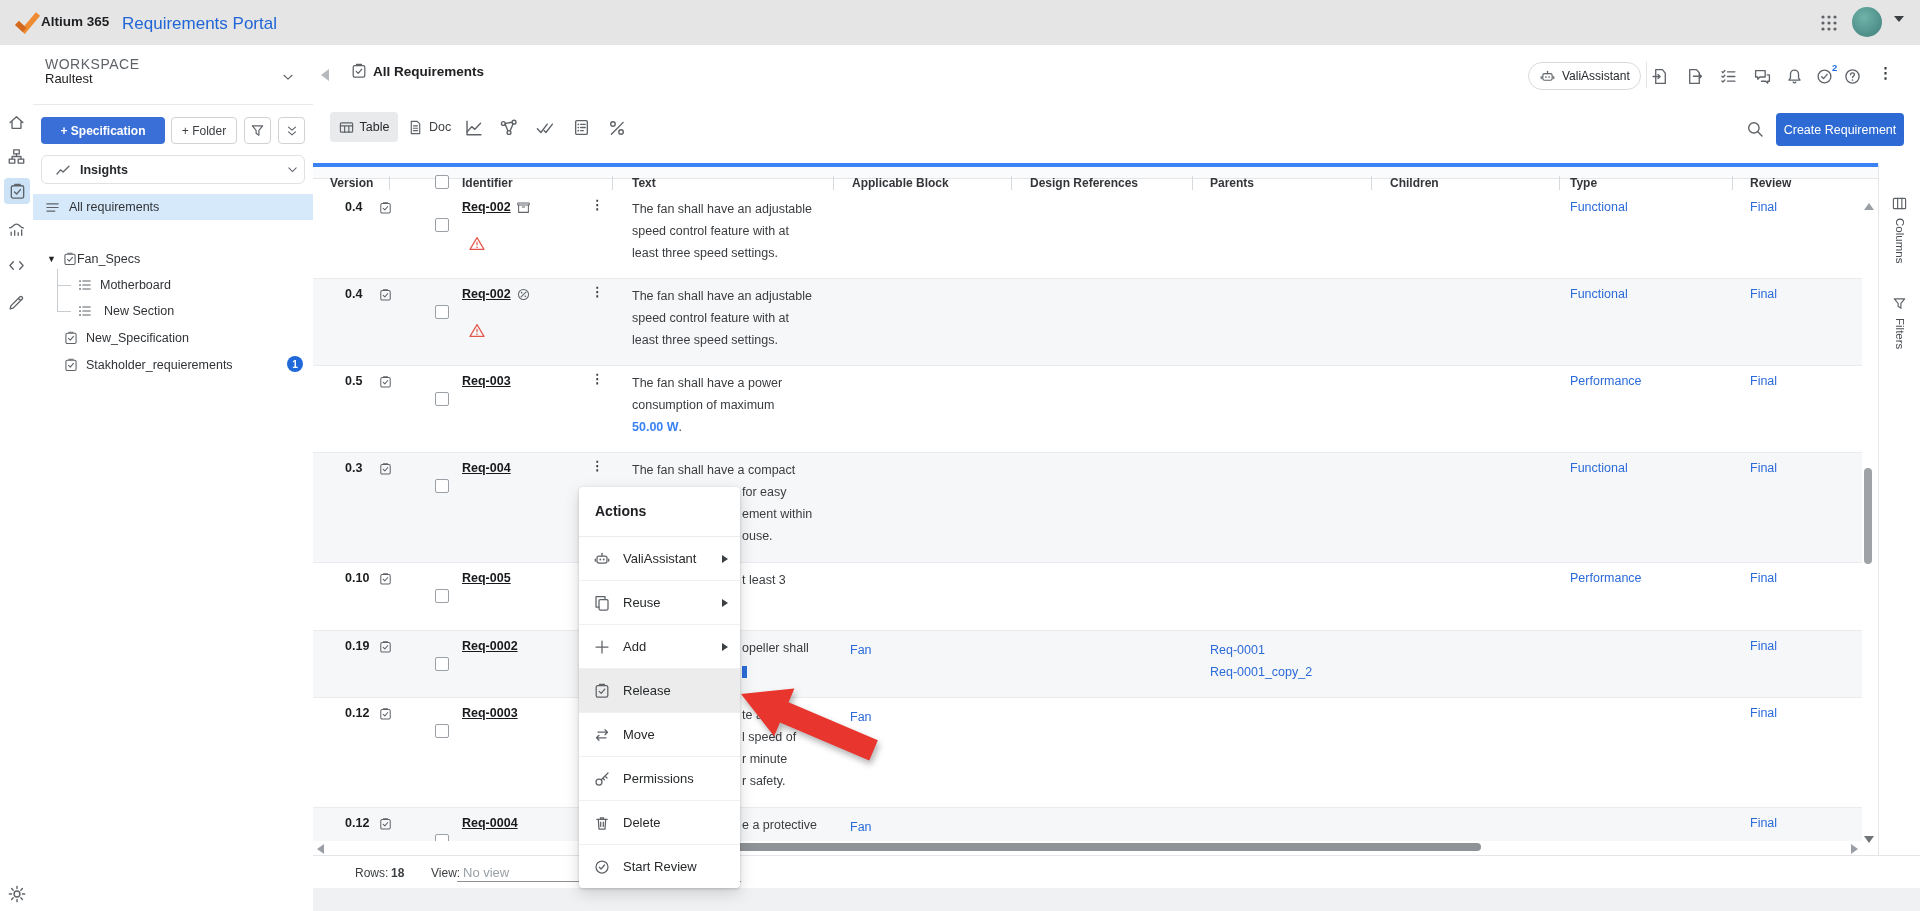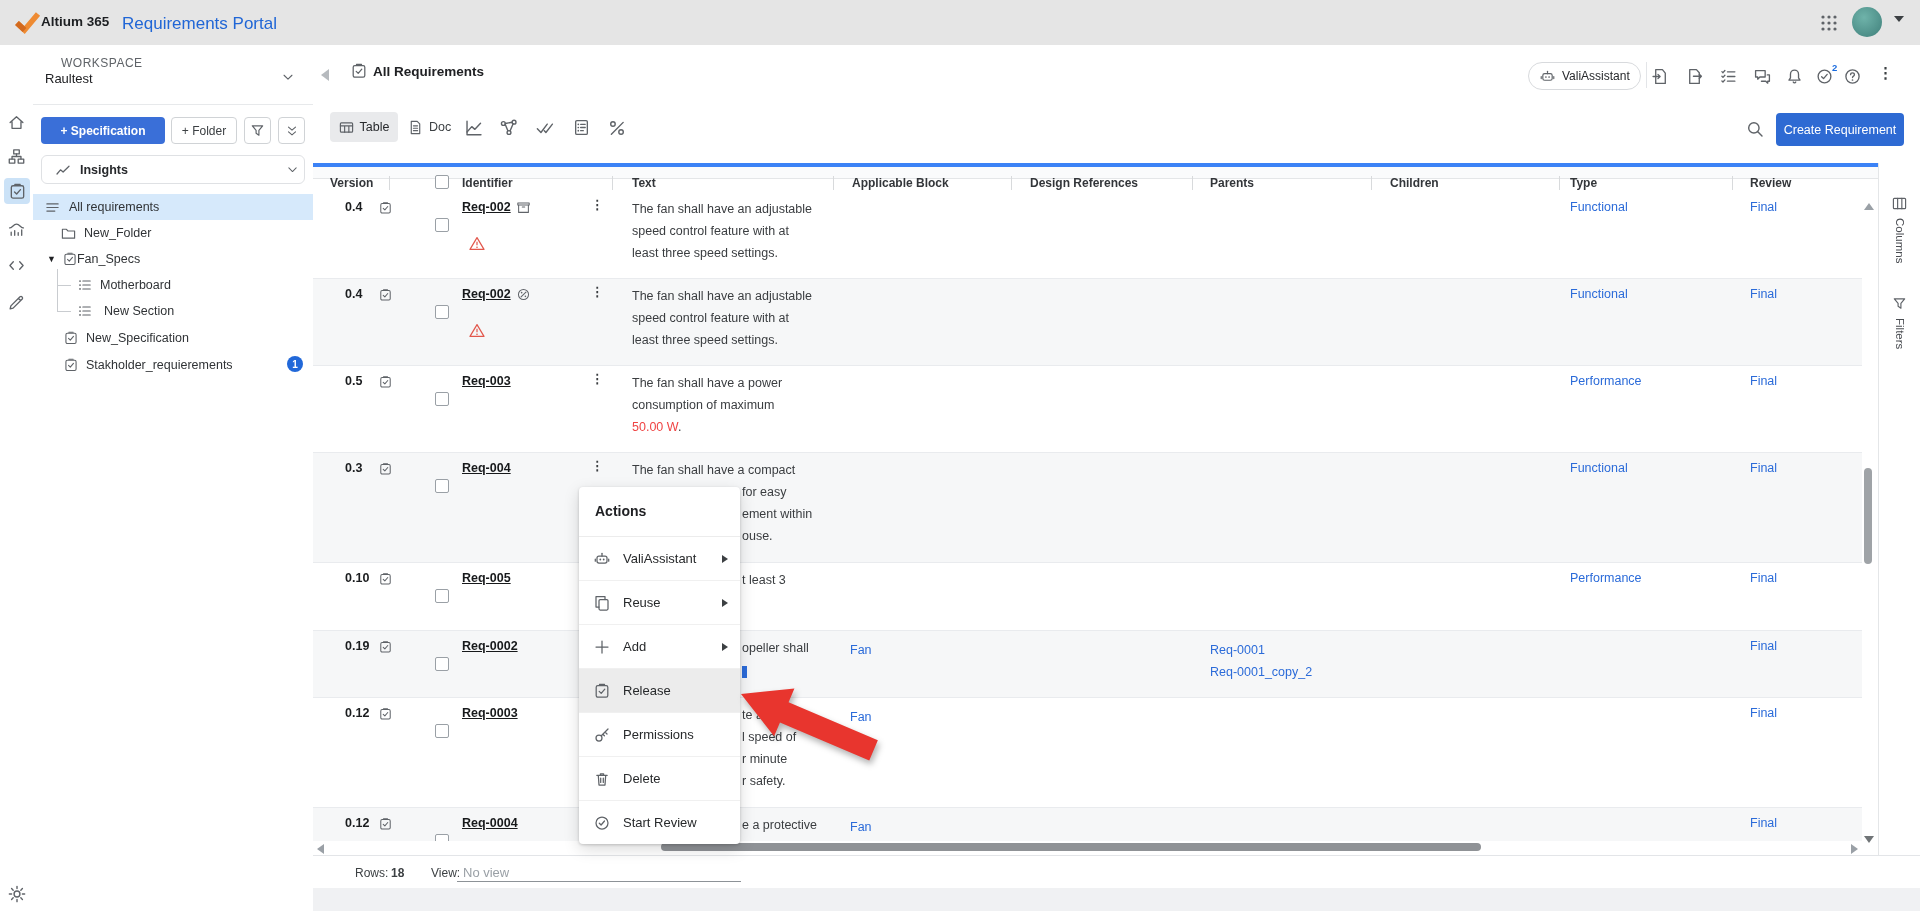--- a/index.html
+++ b/index.html
@@ -12,21 +12,21 @@
   
   .topbar{position:absolute;left:0;top:0;width:1920px;height:45px;background:#e5e5e5;border-bottom:1px solid #e7e9eb}
   .brand{position:absolute;left:41px;top:14px;font-size:13.5px;font-weight:700;color:#1d1f22}
   .product{position:absolute;left:122px;top:14px;font-size:17px;color:#2066d6}
   
   .rail{position:absolute;left:0;top:45px;width:33px;height:866px;background:#fff;border-right:1px solid #e7e9eb}
   .railic{position:absolute;left:8px}
   .railactive{position:absolute;left:4px;top:133px;width:26px;height:26px;background:#cbe2f7;border-radius:4px}
   
   .sidebar{position:absolute;left:33px;top:45px;width:280px;height:866px;background:#fff;border-right:1px solid #e3e5e8}
-  .wslabel{position:absolute;left:28px;top:11px;font-size:12px;letter-spacing:.5px;color:#5f6368}
+  .wslabel{position:absolute;left:12px;top:11px;font-size:14px;letter-spacing:.5px;color:#5f6368}
   .wsname{position:absolute;left:12px;top:26px;font-size:13px;color:#202124}
   .wsline{position:absolute;left:0;top:59px;width:280px;border-bottom:1px solid #e7e9eb}
   .btn-spec{position:absolute;left:8px;top:72px;width:124px;height:27px;background:#3a6fd8;border-radius:4px;color:#fff;
             font-size:12px;font-weight:600;display:flex;align-items:center;justify-content:center}
   .btn-folder{position:absolute;left:138px;top:72px;width:66px;height:27px;background:#fff;border:1px solid #d0d3d6;border-radius:4px;
             font-size:12px;color:#3c4043;display:flex;align-items:center;justify-content:center;box-sizing:border-box}
   .sqbtn{position:absolute;top:72px;width:27px;height:27px;border:1px solid #d0d3d6;border-radius:4px;box-sizing:border-box;
          display:flex;align-items:center;justify-content:center;background:#fff}
   .insights{position:absolute;left:8px;top:110px;width:264px;height:29px;border:1px solid #dfe1e4;border-radius:6px;box-sizing:border-box;
             display:flex;align-items:center;gap:9px;padding-left:13px;font-size:12.5px;font-weight:700;color:#27292c}
@@ -66,21 +66,21 @@
   .idl{left:149px;top:8px;font-weight:700;color:#17191b;text-decoration:underline}
   .idic{position:absolute;left:204px;top:9px}
   .warn{position:absolute;left:156px;top:44px}
   .keb{left:278px;top:7px}
   .tl{left:319px}
   .frag{left:429px}
   .blk{left:537px;top:12px;color:#2b6bd9}
   .par{left:897px;color:#2b6bd9}
   .typ{left:1257px;top:8px;color:#2b6bd9}
   .sta{left:1437px;top:8px;color:#2b6bd9}
-  .val{color:#ef4444;font-weight:400}
+  .val{color:#3b82f6;font-weight:700}
   .fragbar{position:absolute;left:429px;top:35px;width:5px;height:12px;background:#2b6bd9}
   
   .hthumb{position:absolute;left:348px;top:798px;width:820px;height:8px;background:#8f9296;border-radius:4px}
   .harrow{position:absolute;top:799px;width:0;height:0;border-top:5px solid transparent;border-bottom:5px solid transparent}
   .vthumb{position:absolute;left:1864px;top:468px;width:8px;height:96px;background:#9fa3a7;border-radius:4px}
   .varrow{position:absolute;left:1864px;width:0;height:0;border-left:5px solid transparent;border-right:5px solid transparent}
   
   .tfoot{position:absolute;left:0;top:810px;width:1607px;height:33px;border-top:1px solid #e3e5e8;background:#fff;font-size:12px;color:#3c4043}
   .viewline{position:absolute;left:144px;top:25px;width:284px;border-bottom:1px solid #8d9297}
   .strip{position:absolute;left:0;top:843px;width:1607px;height:23px;background:#f0f1f3}
@@ -206,28 +206,20 @@
       </span>
   </div>
 
   <div class="treerow sel" style="top:149px">
     <span style="margin-left:12px">
         <svg class="ic" width="15" height="15" viewBox="0 0 16 16">
           <path d="M2 4.2h12M2 8h12M2 11.8h8.5"></path>
         </svg>
       </span>
     <span style="margin-left:9px">All requirements</span>
-  </div>
-  <div class="treerow" style="top:175px">
-    <span style="margin-left:28px">
-        <svg class="ic" width="15" height="15" viewBox="0 0 16 16">
-          <path d="M1.5 3.5h4.3l1.5 1.8h7.2V13h-13z"></path>
-        </svg>
-      </span>
-    <span style="margin-left:8px">New_Folder</span>
   </div>
   <div class="treerow" style="top:201px">
     <span class="tcaret" style="margin-left:14px">▼</span>
     <span style="margin-left:7px">
         <svg class="ic" width="14" height="14" viewBox="0 0 16 16">
           <rect x="2.2" y="2.6" width="11.6" height="11.6" rx="1.6"></rect>
           <path d="M5.5 1.4h5M5.2 8.4l2 2 3.6-4.2"></path>
         </svg>
       </span>
     <span style="margin-left:0">Fan_Specs</span>
@@ -664,20 +656,26 @@
   </div>
   <div class="mi hl">
     <svg class="ic" width="16" height="16" viewBox="0 0 16 16">
         <rect x="2.2" y="2.6" width="11.6" height="11.6" rx="1.6"></rect>
         <path d="M5.5 1.4h5M5.2 8.4l2 2 3.6-4.2"></path>
       </svg>
     <span>Release</span>
   </div>
   <div class="mi">
     <svg class="ic" width="16" height="16" viewBox="0 0 16 16">
+        <path d="M4 5.2h9.5M11 2.7l2.5 2.5L11 7.7M12 10.8H2.5M5 8.3 2.5 10.8 5 13.3"></path>
+      </svg>
+    <span>Move</span>
+  </div>
+  <div class="mi">
+    <svg class="ic" width="16" height="16" viewBox="0 0 16 16">
         <circle cx="5" cy="11" r="3"></circle>
         <path d="M7.3 8.7 14 2M11 5l2 2M8.8 7.2l1.6 1.6"></path>
       </svg>
     <span>Permissions</span>
   </div>
   <div class="mi">
     <svg class="ic" width="16" height="16" viewBox="0 0 16 16">
         <path d="M2.8 4.3h10.4M6.4 4.3V2.8h3.2v1.5M4.3 4.3 5 14h6l.7-9.7M6.7 7v4.4M9.3 7v4.4"></path>
       </svg>
     <span>Delete</span>

